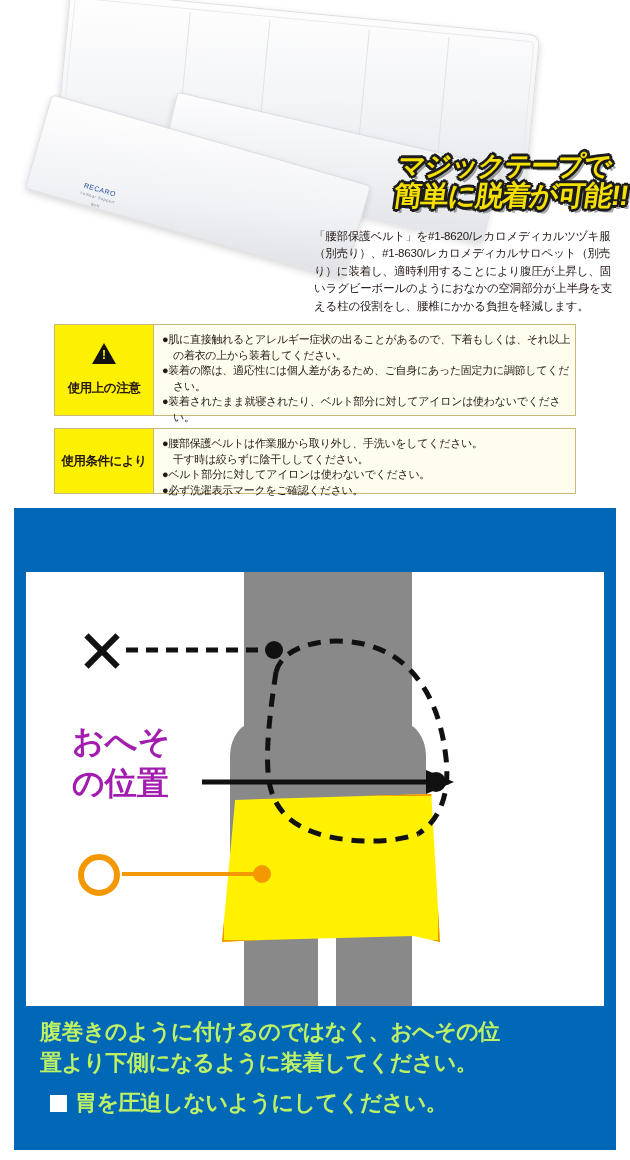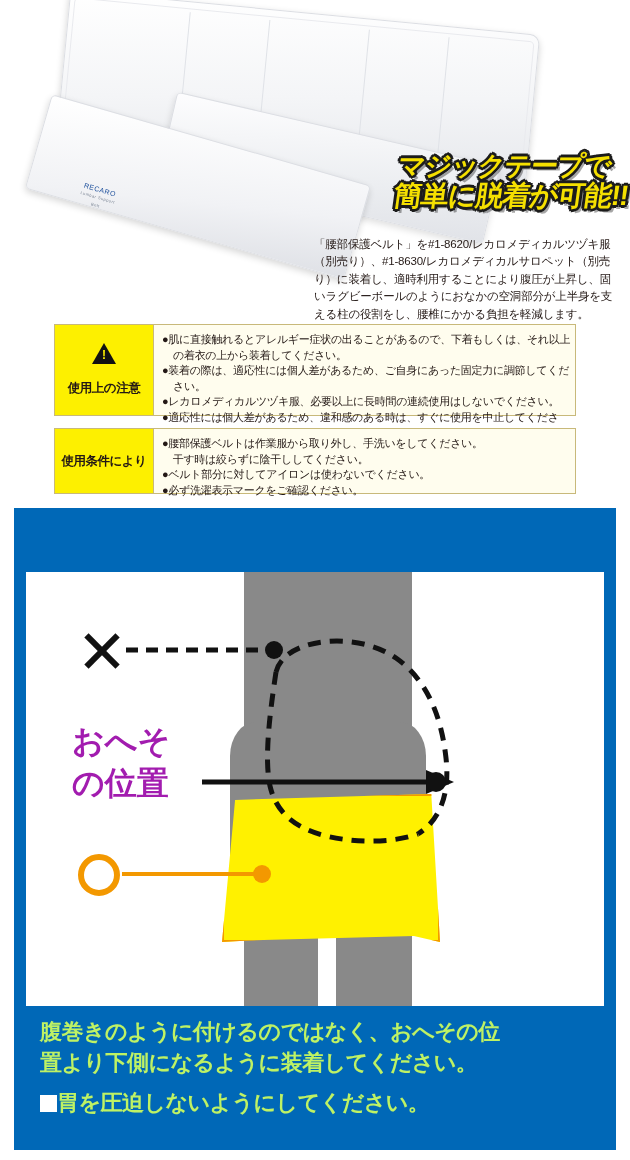--- a/index.html
+++ b/index.html
@@ -124,21 +124,21 @@
       -3px 0 0 #1c1c1c, 3px 0 0 #1c1c1c,
       0 -3px 0 #1c1c1c, 0 3px 0 #1c1c1c,
       4px 4px 0 rgba(0,0,0,.35);
     white-space: nowrap;
   }
   .headline .l2 { font-size: 28px; }
 
   .photo-desc {
     position: absolute;
     left: 314px;
-    top: 236px;
+    top: 228px;
     width: 308px;
     font-size: 11.5px;
     line-height: 1.52;
     color: #231815;
     letter-spacing: -.2px;
   }
 
   
   .caution-box {
     position: absolute;
@@ -341,21 +341,22 @@
     line-height: 1.42;
     letter-spacing: -.5px;
   }
   .panel-foot .p2 {
     margin-top: 10px;
     font-size: 22px;
     font-weight: bold;
     letter-spacing: -.5px;
     display: flex;
     align-items: center;
-    gap: 0;
+    gap: 8px;
+    margin-left: 10px;
   }
   .sq {
     width: 17px; height: 17px;
     background: #ffffff;
     display: inline-block;
     flex: 0 0 17px;
   }
 </style>
 </head>
 <body>
@@ -386,21 +387,21 @@
 </div>
 
 <div class="caution-box" id="caution1">
   <div class="caution-label">
     <div class="warn-tri"></div>
     <div class="caution-label-text">使用上の注意</div>
   </div>
   <div class="caution-list">
     <div>●肌に直接触れるとアレルギー症状の出ることがあるので、下着もしくは、それ以上の着衣の上から装着してください。</div>
     <div>●装着の際は、適応性には個人差があるため、ご自身にあった固定力に調節してください。</div>
-    <div>●レカロメディカルツヅキ服、必要以上に長時間の連続使用はしないでください。</div>
+    <div>●装着されたまま就寝されたり、ベルト部分に対してアイロンは使わないでください。</div>
     <div>●適応性には個人差があるため、違和感のある時は、すぐに使用を中止してください。</div>
     <div>●使用条件により、作業服本体から劣化が早くなることがあります。</div>
   </div>
 </div>
 
 <div class="caution-box" id="caution2">
   <div class="caution-label">
     <div class="caution-label-text">使用条件により</div>
   </div>
   <div class="caution-list">

